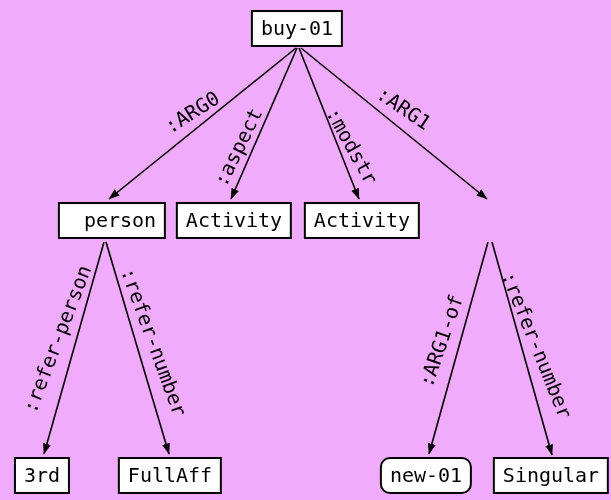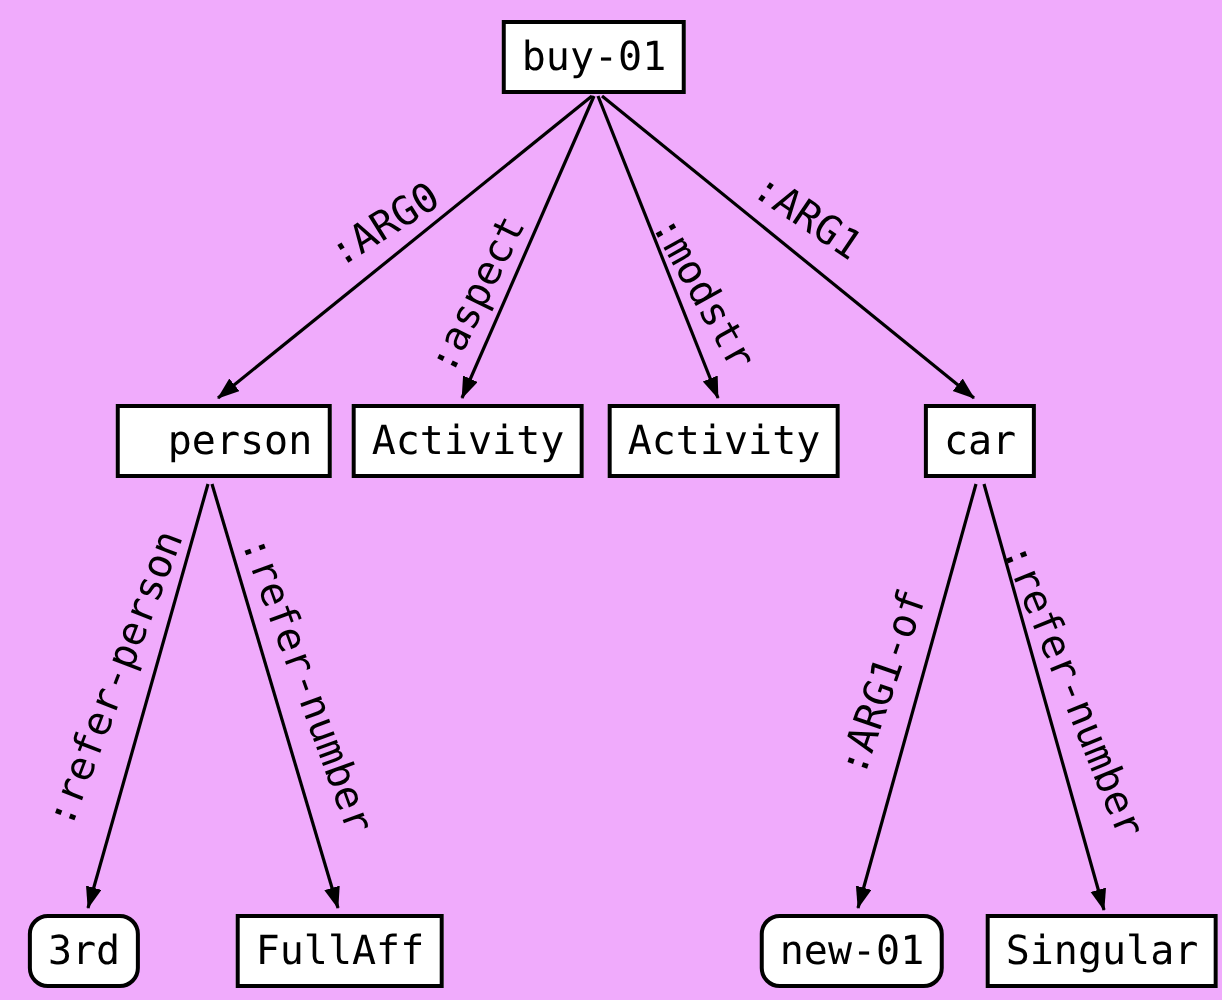--- a/index.html
+++ b/index.html
@@ -66,22 +66,21 @@
     <line x1="104" y1="242" x2="44" y2="454" marker-end="url(#arrow)"></line>
     <line x1="106" y1="242" x2="169" y2="454" marker-end="url(#arrow)"></line>
     <line x1="488" y1="242" x2="429" y2="454" marker-end="url(#arrow)"></line>
     <line x1="492" y1="242" x2="552" y2="455" marker-end="url(#arrow)"></line>
   </svg>
 
   <div class="node" style="left:297px; top:10px;">buy-01</div>
   <div class="node" style="left:112px; top:202px;padding-left:24px;">person</div>
   <div class="node" style="left:234px; top:202px;">Activity</div>
   <div class="node" style="left:362px; top:202px;">Activity</div>
-  <div class="node" style="left:490px; top:202px;">car</div>
-  <div class="node" style="left:42px;  top:457px;border-radius:10px;">3rd</div>
+  <div class="node" style="left:42px;  top:457px;">3rd</div>
   <div class="node" style="left:170px; top:457px;">FullAff</div>
   <div class="node" style="left:426px; top:457px;border-radius:10px;">new-01</div>
   <div class="node" style="left:551px; top:457px;">Singular</div>
 
   <div class="edge-label" style="left:192px; top:112px; --rot:-32deg;">:ARG0</div>
   <div class="edge-label" style="left:238px; top:147px; --rot:-64deg;">:aspect</div>
   <div class="edge-label" style="left:352px; top:146px; --rot:61deg;">:modstr</div>
   <div class="edge-label" style="left:404px; top:108px; --rot:34deg;">:ARG1</div>
   <div class="edge-label" style="left:57px;  top:339px; --rot:-69deg;">:refer-person</div>
   <div class="edge-label" style="left:154px; top:342px; --rot:70deg;">:refer-number</div>

